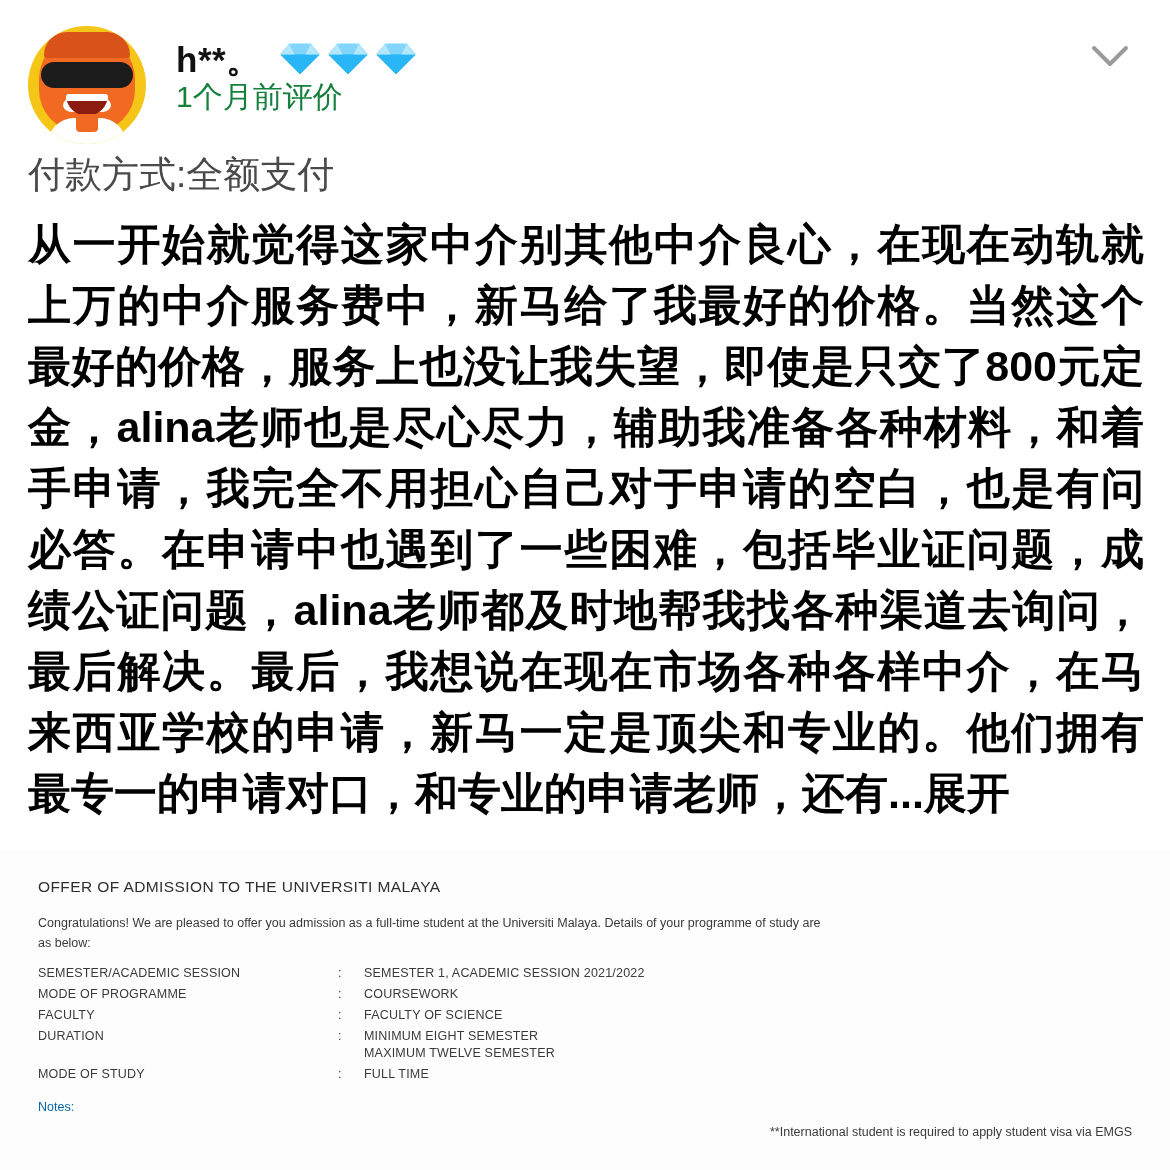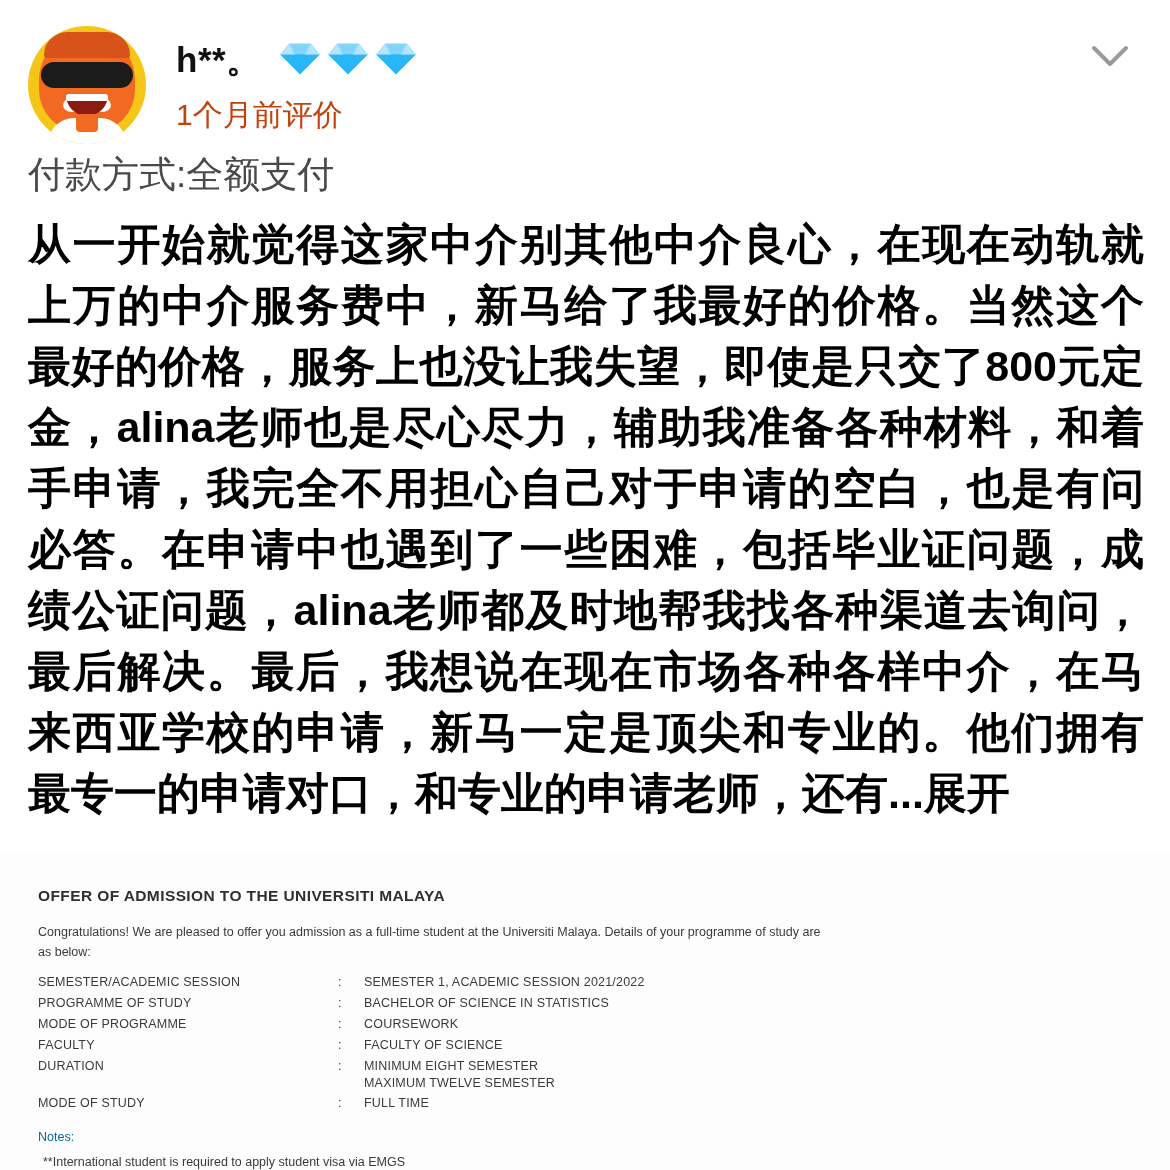--- a/index.html
+++ b/index.html
@@ -138,23 +138,22 @@
     align-items: center;
     gap: 4px;
     margin-left: 6px;
   }
   .gem {
     width: 44px;
     height: 34px;
     display: block;
   }
   .time-text {
-    margin-top: 18px;
     font-size: 30px;
-    color: #c2410c;
+    color: #15803d;
     line-height: 1;
   }
   .chevron {
     position: absolute;
     right: 32px;
     top: 28px;
     width: 56px;
     height: 56px;
     cursor: pointer;
   }
@@ -194,24 +193,24 @@
     height: 360px;
     background: #fdfdfd;
     color: #2b2b2b;
     font-family: "Liberation Sans", "DejaVu Sans", sans-serif;
     overflow: hidden;
     padding: 16px 38px 0 38px;
     filter: blur(0.25px);
   }
   .doc-title {
     font-size: 15.5px;
-    font-weight: bold;
+    font-weight: normal;
     letter-spacing: 0.4px;
     color: #2f2f2f;
-    margin: 21px 0 18px 0;
+    margin: 12px 0 18px 0;
   }
   .doc-intro {
     font-size: 12.5px;
     line-height: 1.55;
     color: #3a3a3a;
     max-width: 790px;
     margin-bottom: 10px;
   }
   .doc-table {
     border-collapse: collapse;
@@ -230,20 +229,21 @@
   .doc-notes-title {
     font-size: 12.5px;
     color: #0369a1;
     margin: 14px 0 10px 0;
   }
   .doc-note {
     font-size: 12.5px;
     color: #3a3a3a;
     margin: 0 0 12px 5px;
     line-height: 1.4;
+    text-align: right;
   }
 </style>
 </head>
 <body>
 
 <div class="review-header">
 
   <div class="avatar">
     <div class="face">
       <div class="hair"></div>
@@ -304,25 +304,20 @@
     <div class="doc-title">OFFER OF ADMISSION TO THE UNIVERSITI MALAYA</div>
     <div class="doc-intro">Congratulations! We are pleased to offer you admission as a full-time student at the Universiti Malaya. Details of your programme of study are as below:</div>
     <table class="doc-table">
       <tbody>
         <tr>
           <td class="label">SEMESTER/ACADEMIC SESSION</td>
           <td class="colon">:</td>
           <td class="value">SEMESTER 1, ACADEMIC SESSION 2021/2022</td>
         </tr>
         <tr>
-          <td class="label">PROGRAMME OF STUDY</td>
-          <td class="colon">:</td>
-          <td class="value">BACHELOR OF SCIENCE IN STATISTICS</td>
-        </tr>
-        <tr>
           <td class="label">MODE OF PROGRAMME</td>
           <td class="colon">:</td>
           <td class="value">COURSEWORK</td>
         </tr>
         <tr>
           <td class="label">FACULTY</td>
           <td class="colon">:</td>
           <td class="value">FACULTY OF SCIENCE</td>
         </tr>
         <tr>

